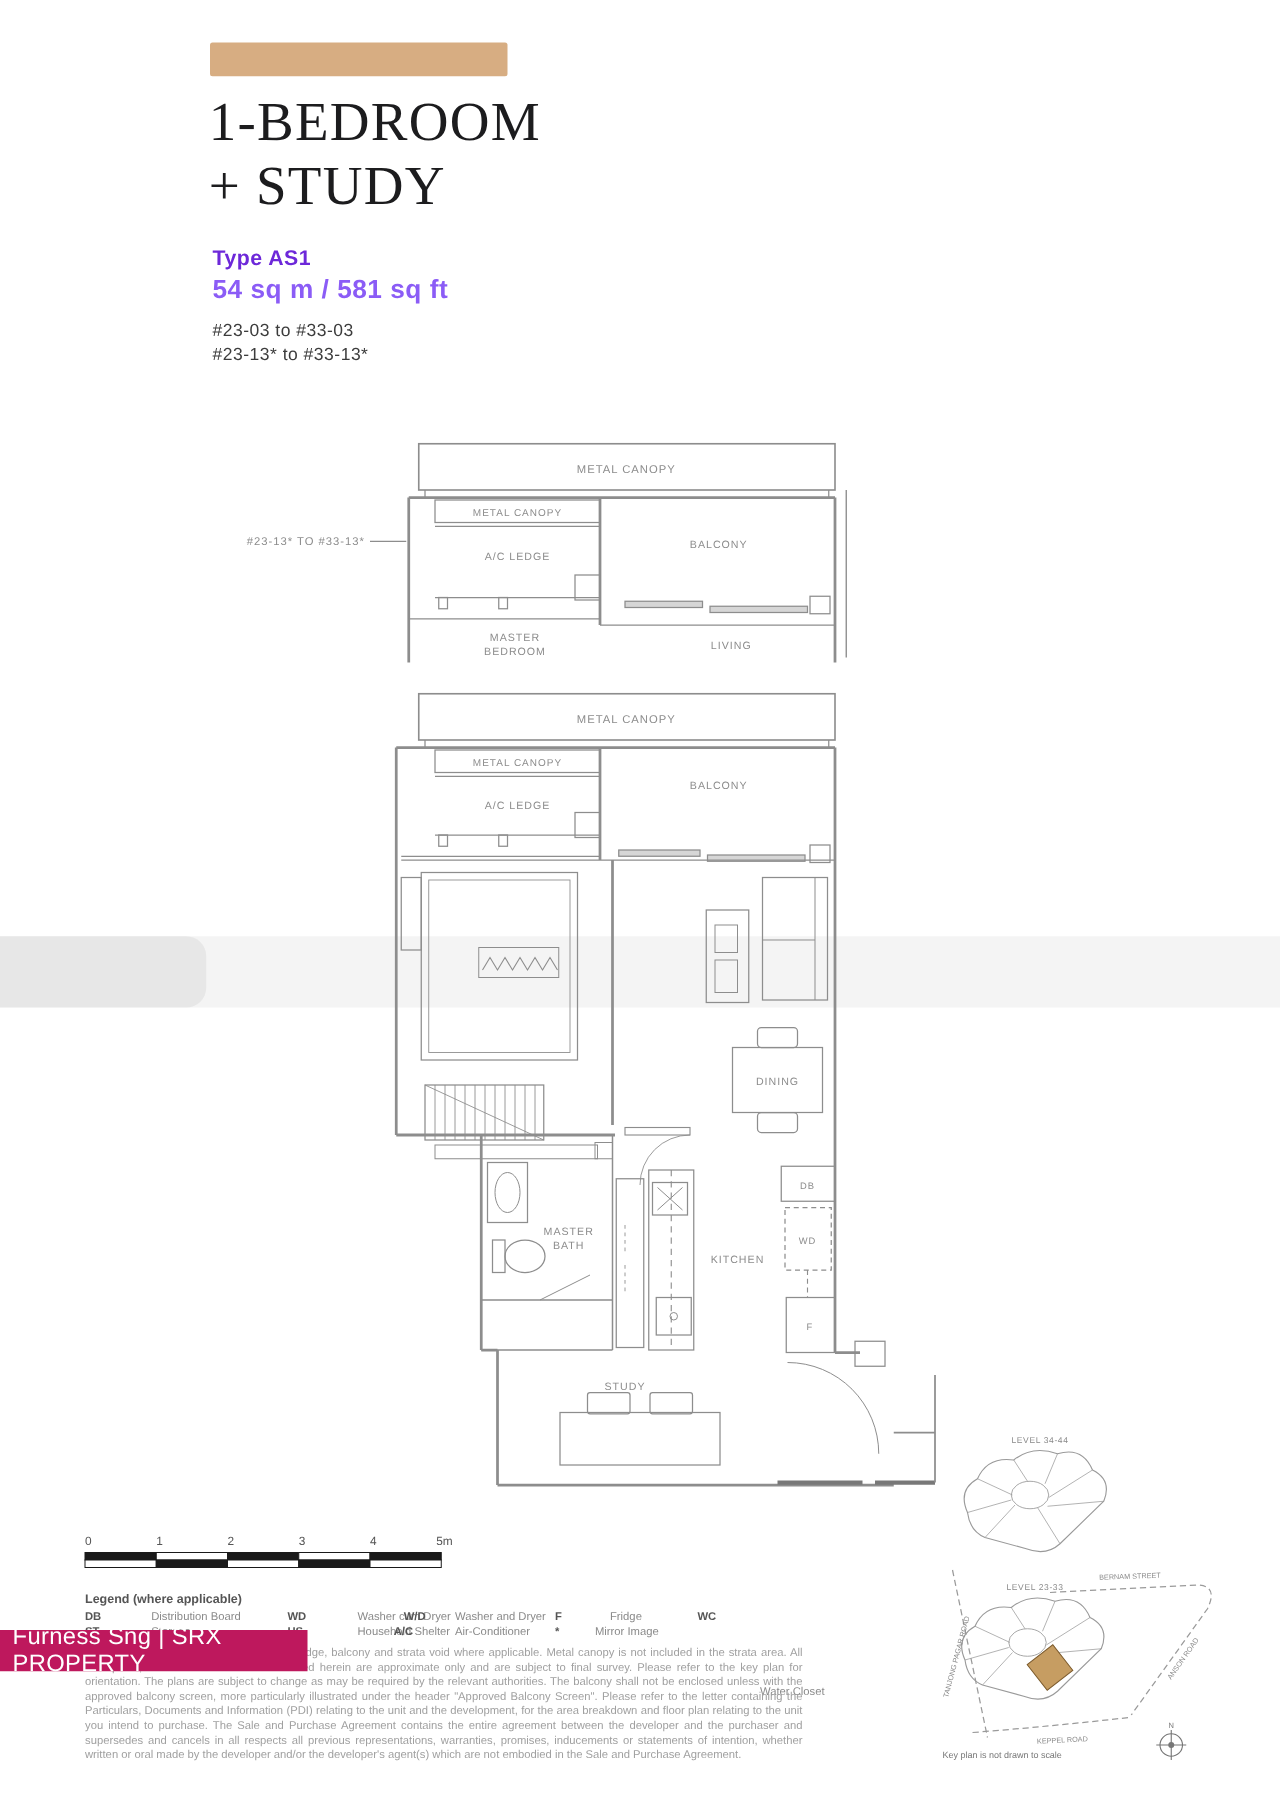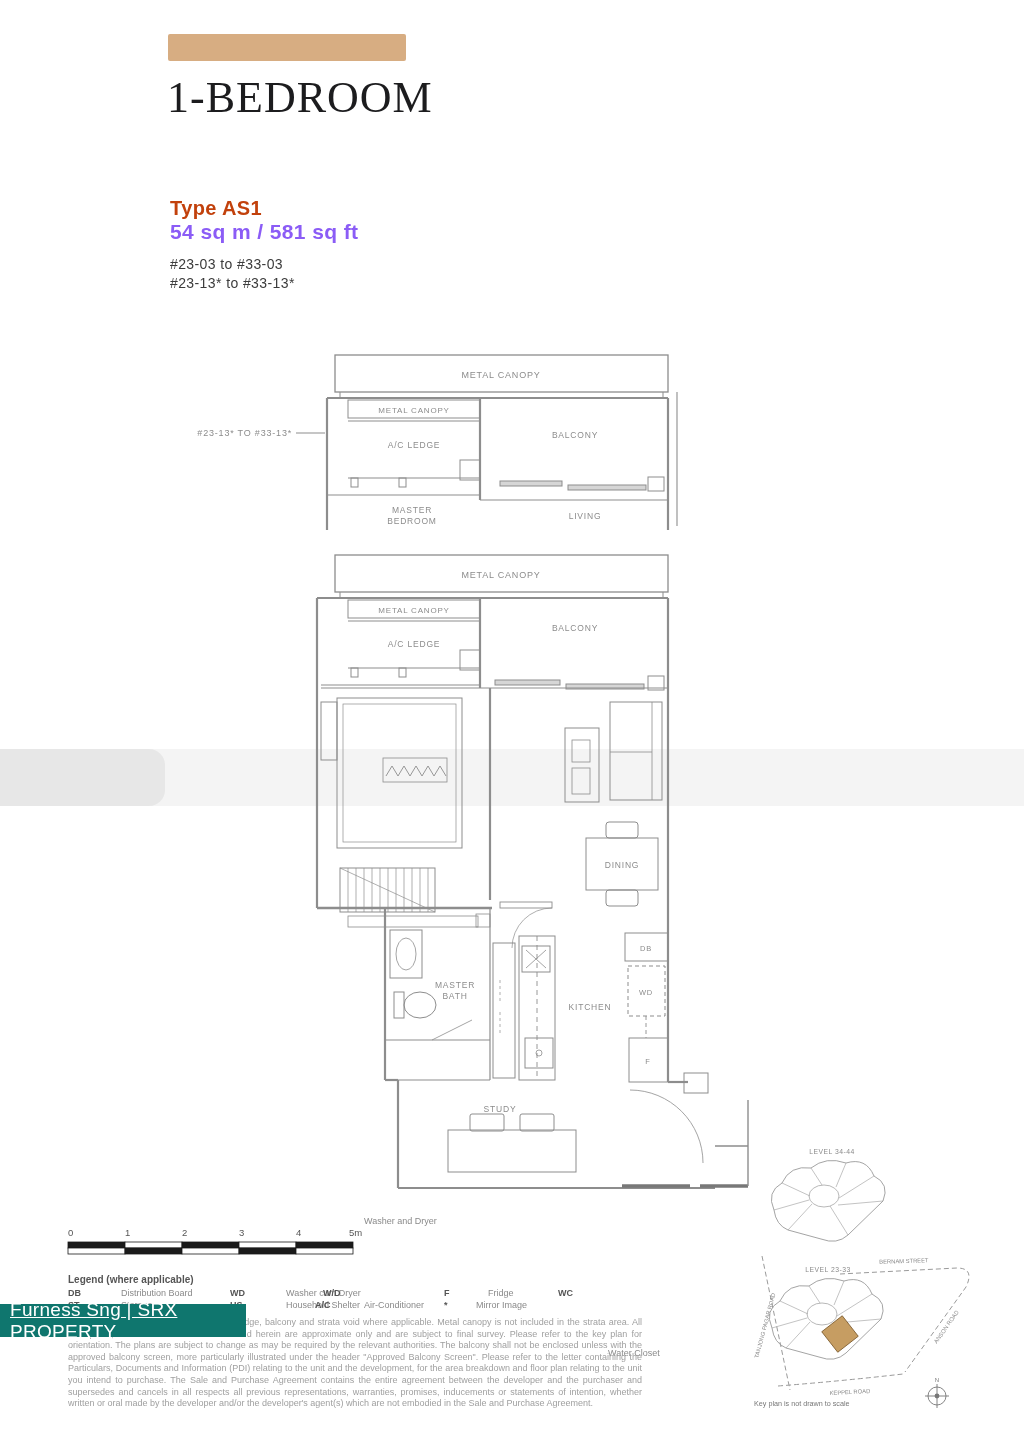--- a/index.html
+++ b/index.html
@@ -3,21 +3,21 @@
 <meta charset="utf-8">
 <style>
   html,body{margin:0;padding:0;background:#fff;}
   #page{position:relative;width:1024px;height:1440px;background:#ffffff;overflow:hidden;
         font-family:"Liberation Sans",sans-serif;color:#222;}
   .abs{position:absolute;}
   
   #accent-bar{left:168px;top:34px;width:238px;height:27px;border-radius:2px;}
   #page-title{left:167px;top:72px;width:420px;font-family:"Liberation Serif",serif;
               font-size:44px;line-height:1.16;color:#1c1c1e;letter-spacing:1px;font-weight:500;}
-  #type-label{left:170px;top:197px;font-size:20px;font-weight:bold;color:#c2410c;letter-spacing:.4px;}
+  #type-label{left:170px;top:197px;font-size:17px;font-weight:bold;color:#6d28d9;letter-spacing:.4px;}
   #area-label{left:170px;top:220px;font-size:21px;font-weight:bold;color:#8b5cf6;letter-spacing:.4px;}
   .units-line{left:170px;font-size:14px;color:#3c3c3c;letter-spacing:.4px;}
   
   #wm-band{left:0;top:749px;width:1024px;height:57px;background:rgba(150,150,150,0.10);}
   #wm-band-cap{left:0;top:749px;width:165px;height:57px;background:rgba(140,140,140,0.12);
                border-radius:0 16px 16px 0;}
   
   #plan-svg{left:170px;top:340px;}
   #keyplan-svg{left:752px;top:1138px;}
   #scale-svg{left:66px;top:1226px;}
@@ -35,20 +35,21 @@
   text.plbl{fill:#8c8c8c;font-family:"Liberation Sans",sans-serif;letter-spacing:.8px;}
 </style>
 </head>
 <body>
 
 <div id="page">
 
   <div class="abs" id="accent-bar" style="background: rgb(215, 173, 130);"></div>
   <div class="abs" id="page-title">
     <div>1-BEDROOM</div>
+    <div>+ STUDY</div>
   </div>
   <div class="abs" id="type-label">Type AS1</div>
   <div class="abs" id="area-label">54  sq m / 581 sq ft</div>
   <div class="abs units-line" style="top:256px;">#23-03 to #33-03</div>
   <div class="abs units-line" style="top:275px;">#23-13* to #33-13*</div>
 
   <div class="abs" id="wm-band"></div>
   <div class="abs" id="wm-band-cap"></div>
 
   <svg class="abs" id="plan-svg" width="600" height="870" viewBox="0 0 600 870">
@@ -207,33 +208,33 @@
   <div class="abs" id="legend-title">Legend (where applicable)</div>
   <span class="lg-abbr" style="left:68px;top:1288px;">DB</span>
   <span class="lg-lbl" style="left:97px;top:1288px;">Distribution Board</span>
   <span class="lg-abbr" style="left:68px;top:1300px;">ST</span>
   <span class="lg-lbl" style="left:97px;top:1300px;">Storage</span>
   <span class="lg-abbr" style="left:230px;top:1288px;">WD</span>
   <span class="lg-lbl" style="left:262px;top:1288px;">Washer cum Dryer</span>
   <span class="lg-abbr" style="left:230px;top:1300px;">HS</span>
   <span class="lg-lbl" style="left:262px;top:1300px;">Household Shelter</span>
   <span class="lg-abbr" style="left:303px;top:1288px;padding-left:20px;">W/D</span>
-  <span class="lg-lbl" style="left:340px;top:1216px;">Washer and Dryer</span>
+  <span class="lg-lbl" style="left:340px;top:1288px;">Washer and Dryer</span>
   <span class="lg-abbr" style="left:303px;top:1300px;padding-left:12px;">A/C</span>
   <span class="lg-lbl" style="left:340px;top:1300px;">Air-Conditioner</span>
   <span class="lg-abbr" style="left:444px;top:1288px;">F</span>
   <span class="lg-lbl" style="left:464px;top:1288px;">Fridge</span>
   <span class="lg-abbr" style="left:444px;top:1300px;">*</span>
   <span class="lg-lbl" style="left:452px;top:1300px;">Mirror Image</span>
   <span class="lg-abbr" style="left:558px;top:1288px;">WC</span>
   <span class="lg-lbl" style="left:584px;top:1348px;">Water Closet</span>
 
   <div class="abs" id="disclaimer">Strata area includes air-conditioner (A/C) ledge, balcony and strata void where applicable. Metal canopy is not included in the strata area. All floor plans, areas and measurements stated herein are approximate only and are subject to final survey. Please refer to the key plan for orientation. The plans are subject to change as may be required by the relevant authorities. The balcony shall not be enclosed unless with the approved balcony screen, more particularly illustrated under the header "Approved Balcony Screen". Please refer to the letter containing the Particulars, Documents and Information (PDI) relating to the unit and the development, for the area breakdown and floor plan relating to the unit you intend to purchase. The Sale and Purchase Agreement contains the entire agreement between the developer and the purchaser and supersedes and cancels in all respects all previous representations, warranties, promises, inducements or statements of intention, whether written or oral made by the developer and/or the developer's agent(s) which are not embodied in the Sale and Purchase Agreement.</div>
 
-  <div class="abs" id="wm-box" style="background: #0f766e; color: rgb(255, 255, 255); text-decoration: underline;">
+  <div class="abs" id="wm-box" style="background: #be185d; color: rgb(255, 255, 255);">
     <span>Furness Sng | SRX PROPERTY</span>
   </div>
 
   <svg class="abs" id="keyplan-svg" width="262" height="290" viewBox="0 0 262 290">
     <g stroke="#9a9a9a" fill="none" stroke-width="0.9" font-family="Liberation Sans,sans-serif">
 
       <text x="80" y="16" font-size="6.8" fill="#8a8a8a" stroke="none" text-anchor="middle" letter-spacing="0.5">LEVEL 34-44</text>
       <path d="M22,72 Q14,54 30,45 Q38,27 59,30 Q74,18 94,25 Q114,19 122,38 Q138,46 131,63 L96,97 Q85,107 69,101 L36,92 Q24,87 22,72 Z"></path>
       <ellipse cx="72" cy="58" rx="15" ry="11" stroke-width="0.7"></ellipse>
       <path d="M30,45 L58,58 M59,30 L70,47 M94,25 L84,49 M122,38 L87,60 M131,63 L86,67 M96,97 L78,68 M36,92 L60,66 M22,72 L57,62" stroke-width="0.6"></path>

